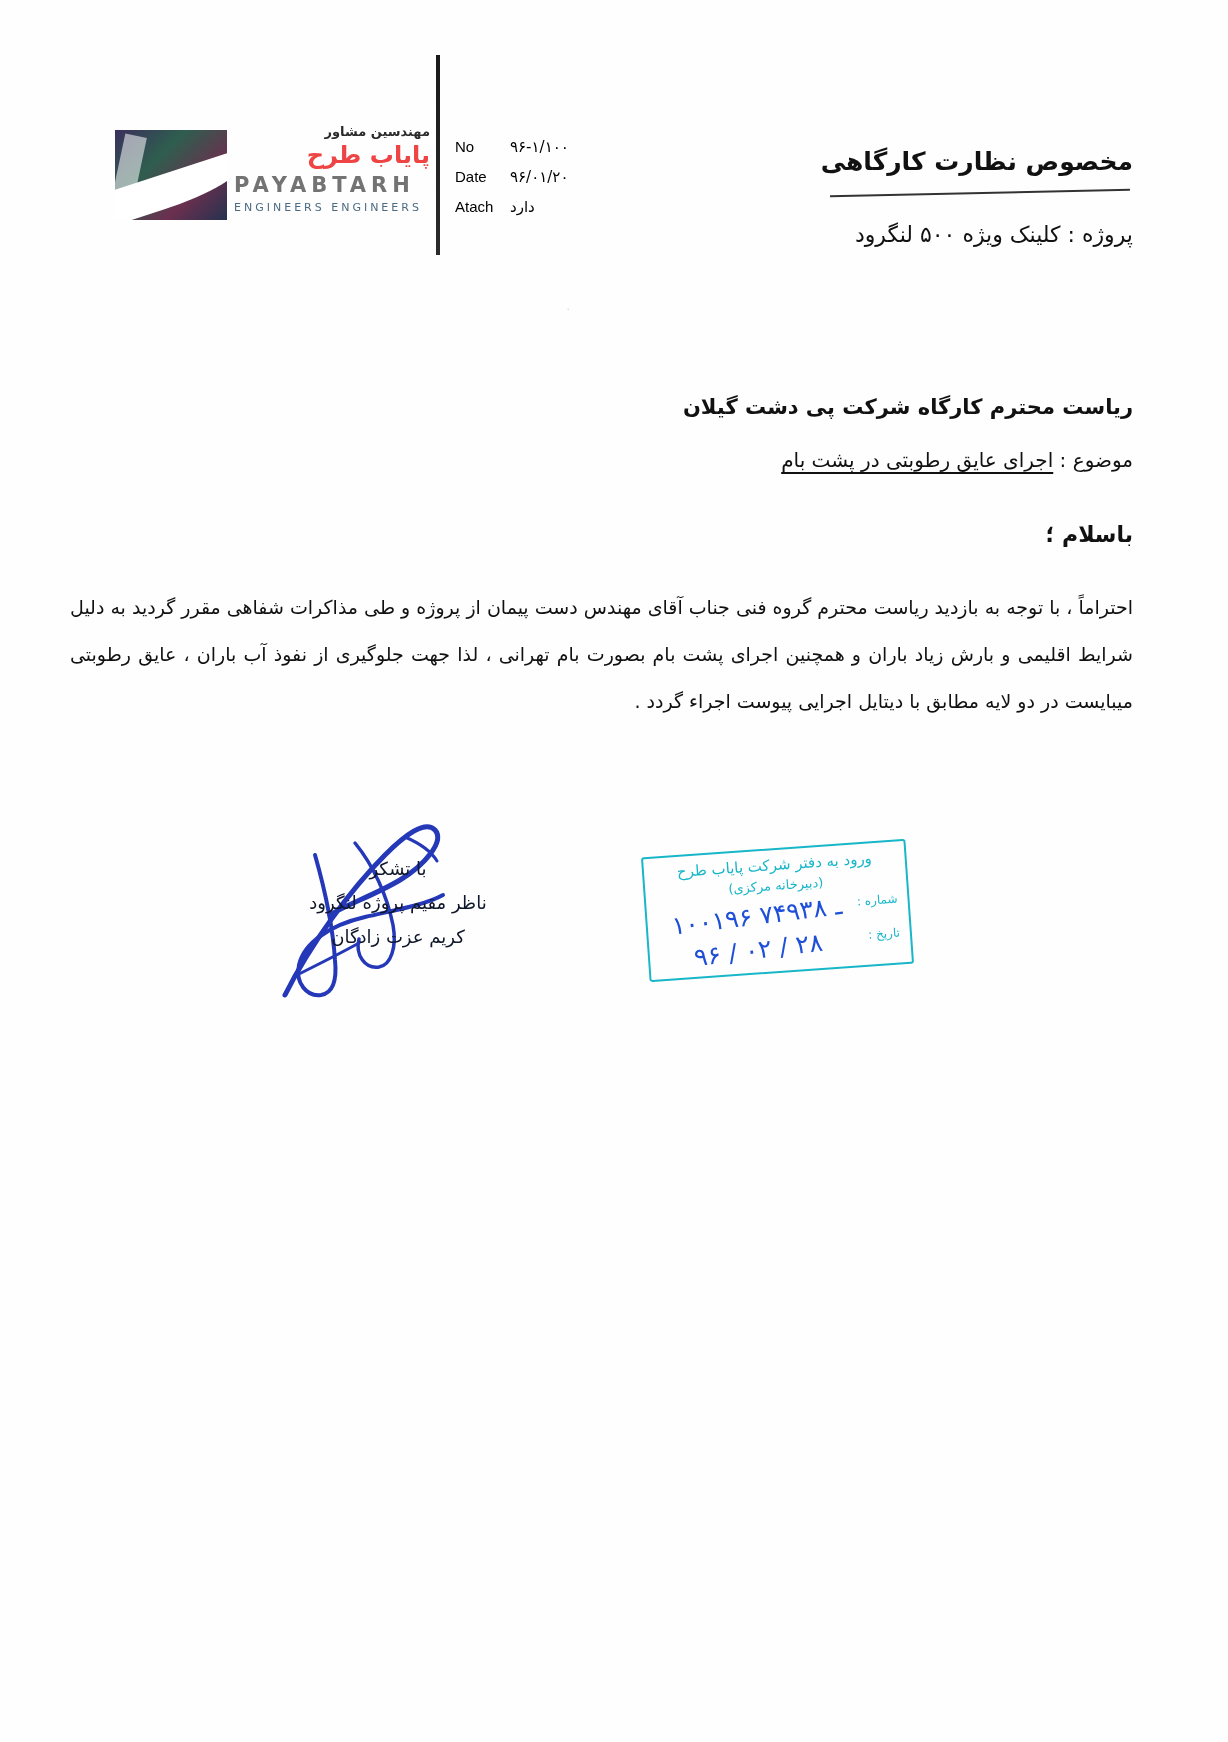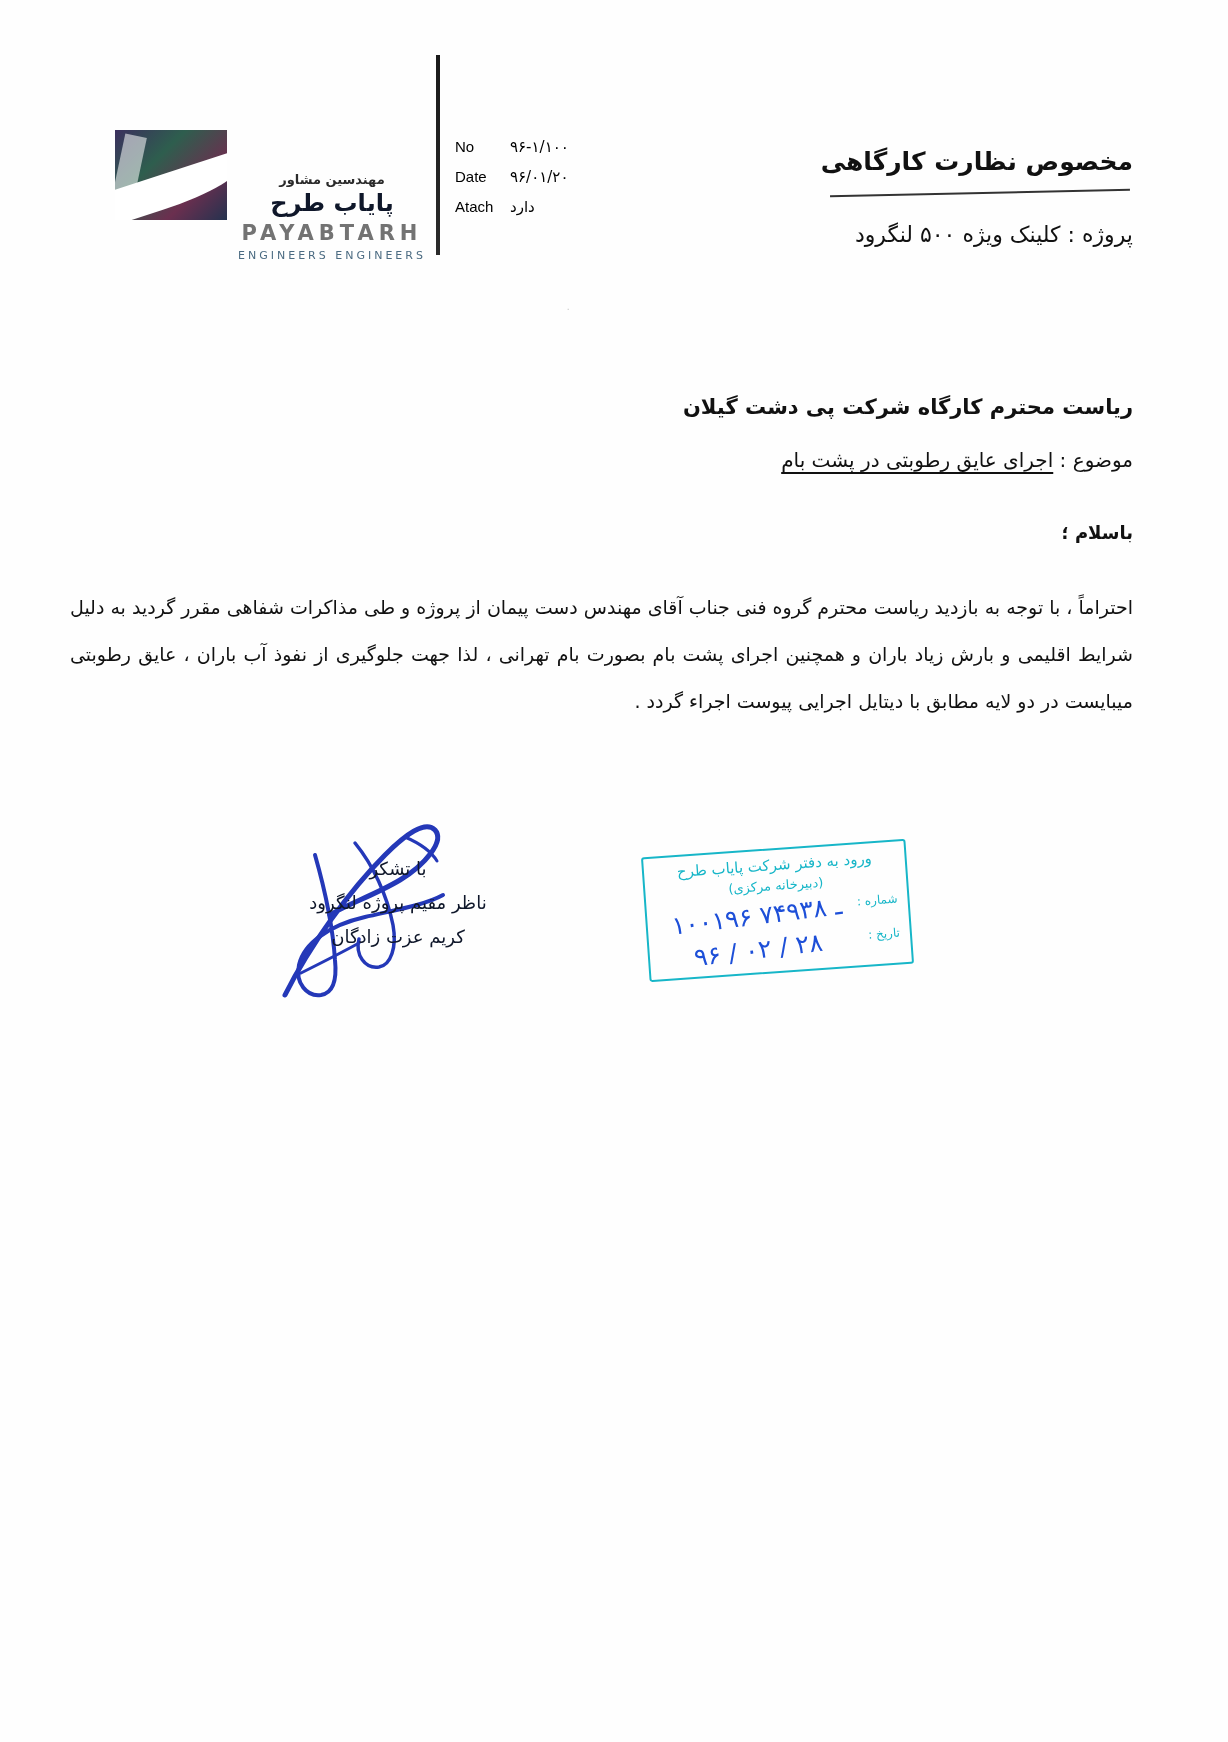--- a/index.html
+++ b/index.html
@@ -57,33 +57,31 @@
     width: 22px;
     height: 96px;
     background: rgba(255,255,255,0.55);
     transform: rotate(12deg) translateX(-6px);
   }
   .logo-text {
     position: absolute;
     right: 0;
     top: 4px;
     width: 196px;
-    text-align: center;
-    direction: rtl;
-    margin-top: 48px;
+    direction: rtl;
   }
   .logo-fa-small {
     font-size: 13px;
     color: #2b2b2b;
     letter-spacing: 1px;
     font-weight: bold;
   }
   .logo-fa-big {
     font-size: 24px;
-    color: #0f172a;
+    color: #ef4444;
     font-weight: bold;
     margin-top: 2px;
     letter-spacing: 1px;
   }
   .logo-en-big {
     font-size: 21px;
     letter-spacing: 5px;
     color: #737373;
     font-weight: bold;
     margin-top: 4px;
@@ -185,21 +183,21 @@
   .subject .u {
     text-decoration: underline;
     text-underline-offset: 5px;
     font-weight: normal;
   }
   .greeting {
     position: absolute;
     top: 522px;
     right: 95px;
     direction: rtl;
-    font-size: 18px;
+    font-size: 22px;
     font-weight: bold;
     color: #111;
   }
   .para {
     position: absolute;
     top: 584px;
     right: 95px;
     left: 70px;
     direction: rtl;
     text-align: justify;

